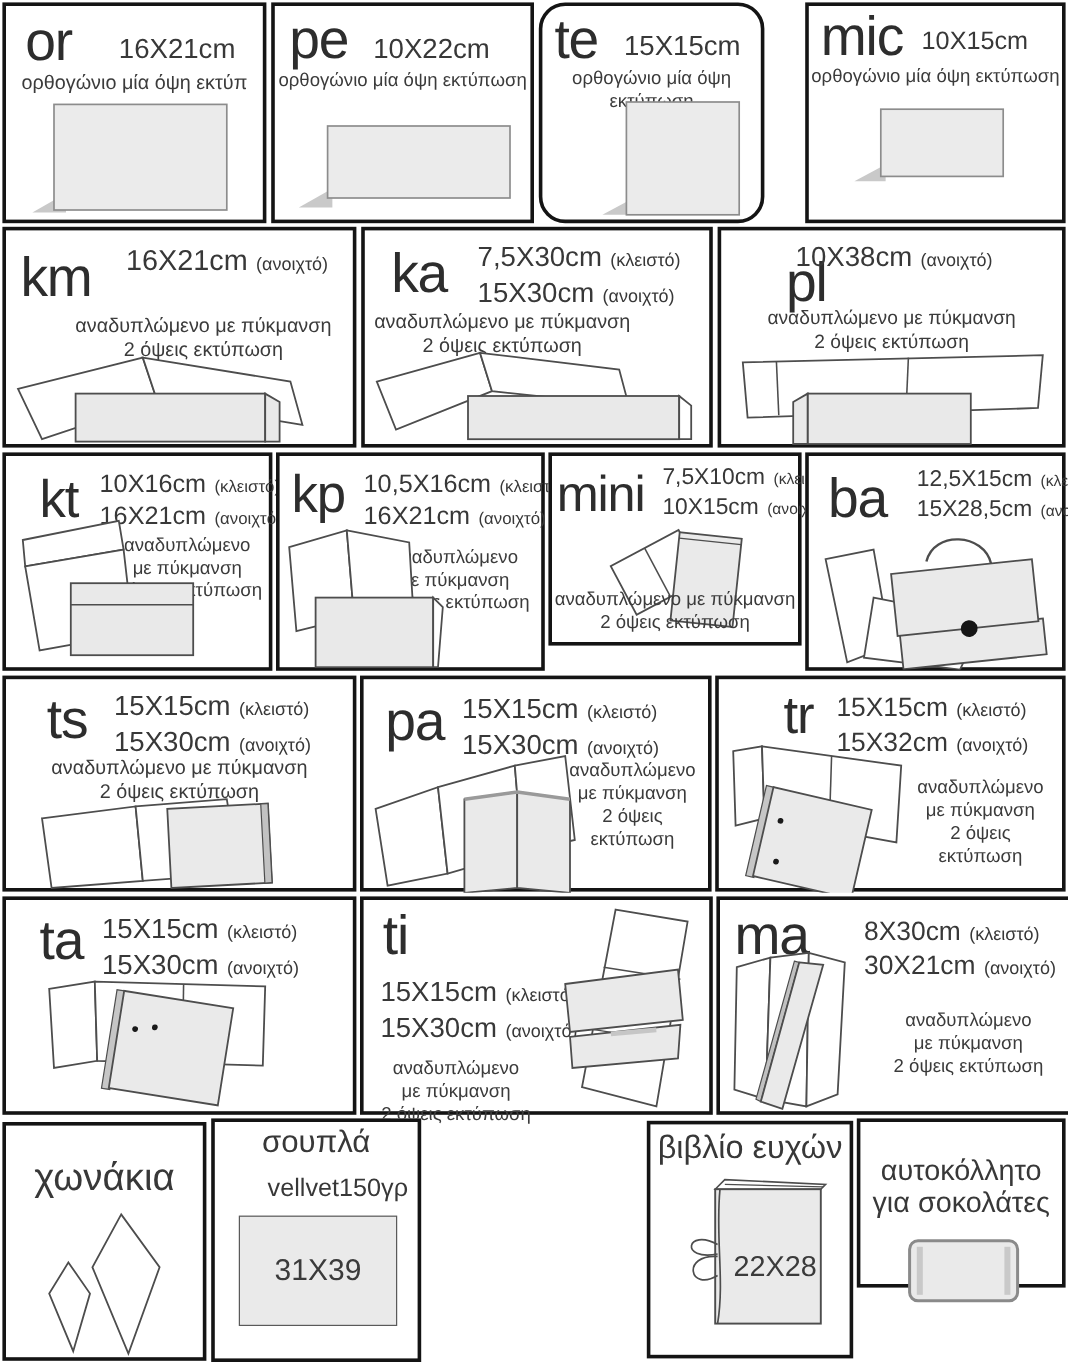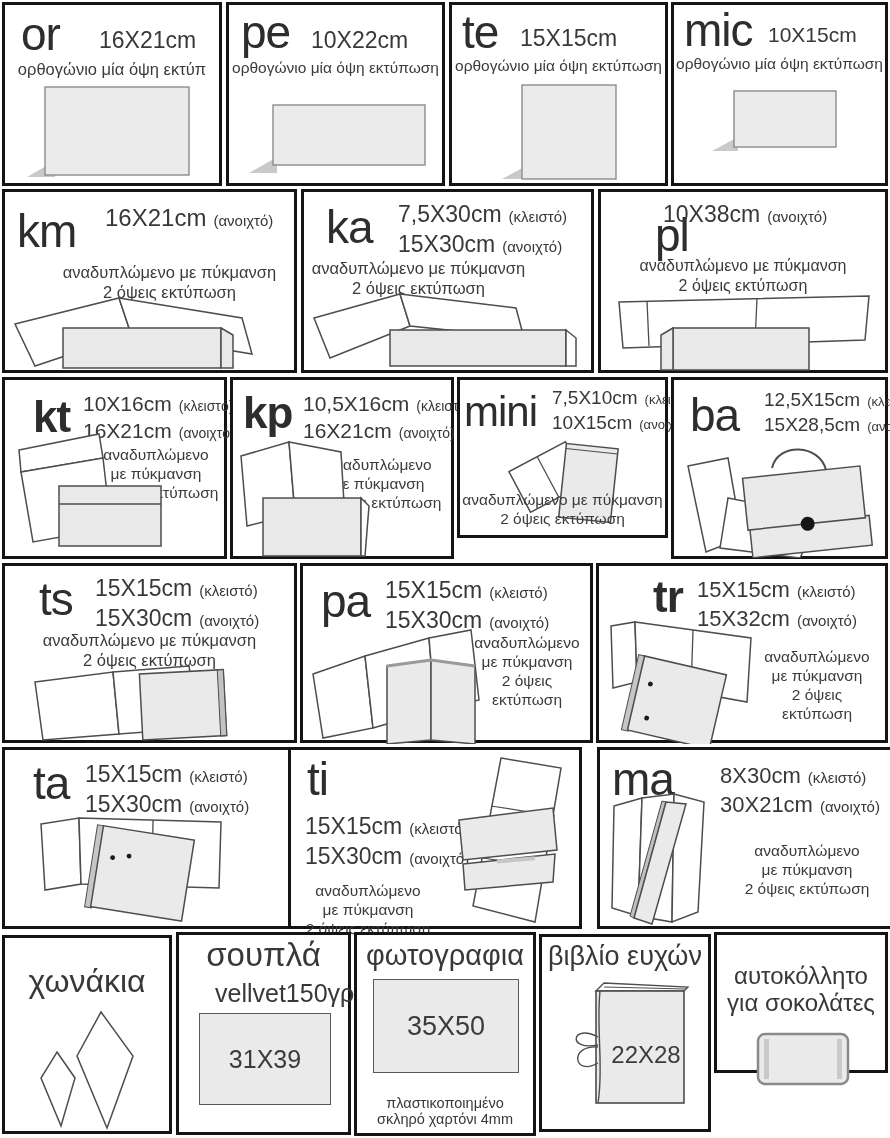--- a/index.html
+++ b/index.html
@@ -1,21 +1,21 @@
 <!DOCTYPE html>
 <html><head>
 <meta charset="utf-8">
 <style>
   html,body{margin:0;padding:0;background:#fff;}
   .stage{position:relative;width:890px;height:1138px;background:#fff;overflow:hidden;
          font-family:"Liberation Sans","DejaVu Sans",sans-serif;color:#3b3b3b;}
   .cell{position:absolute;background:#fff;border:3px solid #141414;box-sizing:border-box;}
   .abs{position:absolute;}
   .code{font-size:46px;line-height:.85;color:#2d2d2d;letter-spacing:-1px;}
-  .code.sm{font-size:44px;font-weight:bold;}
+  .code.sm{font-size:44px;}
   .szline{white-space:nowrap;line-height:1.3;}
   .sz{font-size:23px;color:#383838;}
   .nt{font-size:15px;color:#383838;margin-left:7px;}
   .sz.m{font-size:21px;} .nt.m{font-size:14px;}
   .sz.s{font-size:19px;} .nt.s{font-size:13px;}
   .desc{font-size:16.5px;line-height:1.22;white-space:pre-line;text-align:center;color:#3b3b3b;}
   .desc.s{font-size:15.5px;}
   .btitle{text-align:center;color:#383838;white-space:pre-line;line-height:1.12;}
   .grayrect{background:#eaeaea;border:1.5px solid #5a5a5a;display:flex;align-items:center;justify-content:center;color:#3b3b3b;box-sizing:border-box;}
   svg{display:block;}
@@ -39,21 +39,21 @@
   <div class="cell" style="left:226px;top:2px;width:219px;height:184px;">
     <span class="code abs" style="left:12px;top:8px;">pe</span>
     <span class="sz abs" style="left:82px;top:22px;">10X22cm</span>
     <div class="desc abs" style="left:0;right:0;top:54px;font-size:15.5px;">ορθογώνιο μία όψη εκτύπωση</div>
     <svg class="abs" style="left:8px;top:92px;" width="200" height="84">
       <polygon points="12,76 40,60 40,76" fill="#c9c9c9"></polygon>
       <rect x="36" y="8" width="152" height="60" fill="#ebebeb" stroke="#8c8c8c" stroke-width="1.4"></rect>
     </svg>
   </div>
 
-  <div class="cell" style="left:449px;top:2px;width:219px;height:184px;">
+  <div class="cell" style="left:449px;top:2px;width:188px;height:184px;border-radius:22px;">
     <span class="code abs" style="left:10px;top:8px;">te</span>
     <span class="sz abs" style="left:68px;top:20px;">15X15cm</span>
     <div class="desc abs" style="left:0;right:0;top:52px;font-size:15.5px;">ορθογώνιο μία όψη εκτύπωση</div>
     <svg class="abs" style="left:28px;top:76px;" width="160" height="104">
       <polygon points="22,98 48,84 48,98" fill="#c9c9c9"></polygon>
       <rect x="42" y="4" width="94" height="94" fill="#ebebeb" stroke="#8c8c8c" stroke-width="1.4"></rect>
     </svg>
   </div>
 
   <div class="cell" style="left:671px;top:2px;width:217px;height:184px;">
@@ -256,21 +256,21 @@
       <line x1="118" y1="10" x2="117" y2="76" stroke="#4d4d4d" stroke-width="1.3"></line>
       <g transform="rotate(9,105,60)">
         <rect x="56" y="22" width="7" height="83" fill="#c6c6c6" stroke="#4d4d4d" stroke-width="1"></rect>
         <rect x="62" y="22" width="92" height="82" fill="#eaeaea" stroke="#4d4d4d" stroke-width="1.5"></rect>
         <circle cx="76" cy="52" r="2.4" fill="#1a1a1a"></circle>
         <circle cx="92" cy="48" r="2.4" fill="#1a1a1a"></circle>
       </g>
     </svg>
   </div>
 
-  <div class="cell" style="left:288px;top:747px;width:294px;height:182px;">
+  <div class="cell" style="left:300px;top:747px;width:294px;height:182px;">
     <span class="code abs" style="left:16px;top:10px;">ti</span>
     <div class="abs" style="left:14px;top:62px;">
       <div class="szline"><span class="sz">15X15cm</span><span class="nt">(κλειστό)</span></div>
       <div class="szline"><span class="sz">15X30cm</span><span class="nt">(ανοιχτό)</span></div>
     </div>
     <div class="desc s abs" style="left:12px;top:132px;width:130px;">αναδυπλώμενο
 με πύκμανση
 2 όψεις εκτύπωση</div>
     <svg class="abs" style="left:144px;top:4px;" width="146" height="172">
       <polygon points="66,4 126,14 100,168 38,152" fill="#fff" stroke="#4d4d4d" stroke-width="1.5"></polygon>
@@ -302,31 +302,25 @@
 
   <div class="cell" style="left:2px;top:935px;width:170px;height:199px;">
     <div class="btitle abs" style="left:0;right:0;top:26px;font-size:32px;">χωνάκια</div>
     <svg class="abs" style="left:22px;top:68px;" width="122" height="124">
       <polygon points="30,46 48,72 34,120 14,72" fill="#fff" stroke="#4d4d4d" stroke-width="1.5"></polygon>
       <polygon points="74,6 106,50 80,122 50,50" fill="#fff" stroke="#4d4d4d" stroke-width="1.5"></polygon>
     </svg>
   </div>
 
   <div class="cell" style="left:176px;top:932px;width:175px;height:203px;">
-    <div class="btitle abs" style="left:0;right:0;top:2px;font-size:33px;">σουπλά</div>
-    <div class="btitle abs" style="left:0;right:0;top:44px;font-size:25px;margin-left:36px;">vellvet150γρ</div>
+    <div class="btitle abs" style="left:0;right:0;top:2px;font-size:26px;">σουπλά</div>
+    <div class="btitle abs" style="left:0;right:0;top:44px;font-size:21px;margin-left:36px;">vellvet150γρ</div>
     <div class="grayrect abs" style="left:20px;top:78px;width:132px;height:92px;font-size:25px;">31X39</div>
   </div>
 
-  <div class="cell" style="left:354px;top:932px;width:182px;height:204px;">
-    <div class="btitle abs" style="left:0;right:0;top:4px;font-size:29px;">φωτογραφια</div>
-    <div class="grayrect abs" style="left:16px;top:44px;width:146px;height:94px;font-size:27px;">35X50</div>
-    <div class="btitle abs" style="left:0;right:0;bottom:6px;font-size:14.5px;">πλαστικοποιημένο
-σκληρό χαρτόνι 4mm</div>
-  </div>
 
   <div class="cell" style="left:539px;top:934px;width:172px;height:198px;">
     <div class="btitle abs" style="left:0;right:0;top:4px;font-size:27px;">βιβλίο ευχών</div>
     <svg class="abs" style="left:18px;top:38px;" width="140" height="152">
       <polygon points="36,16 44,8 128,12 124,16" fill="#fff" stroke="#4d4d4d" stroke-width="1.3"></polygon>
       <line x1="44" y1="12" x2="126" y2="14" stroke="#4d4d4d" stroke-width="1"></line>
       <rect x="36" y="16" width="88" height="112" fill="#eaeaea" stroke="#4d4d4d" stroke-width="1.6"></rect>
       <path d="M40,16 C36,56 44,92 38,128" fill="none" stroke="#4d4d4d" stroke-width="1.4"></path>
       <path d="M38,62 C12,48 6,76 38,70" fill="none" stroke="#4d4d4d" stroke-width="1.4"></path>
       <path d="M38,72 C8,70 14,102 38,88" fill="none" stroke="#4d4d4d" stroke-width="1.4"></path>

